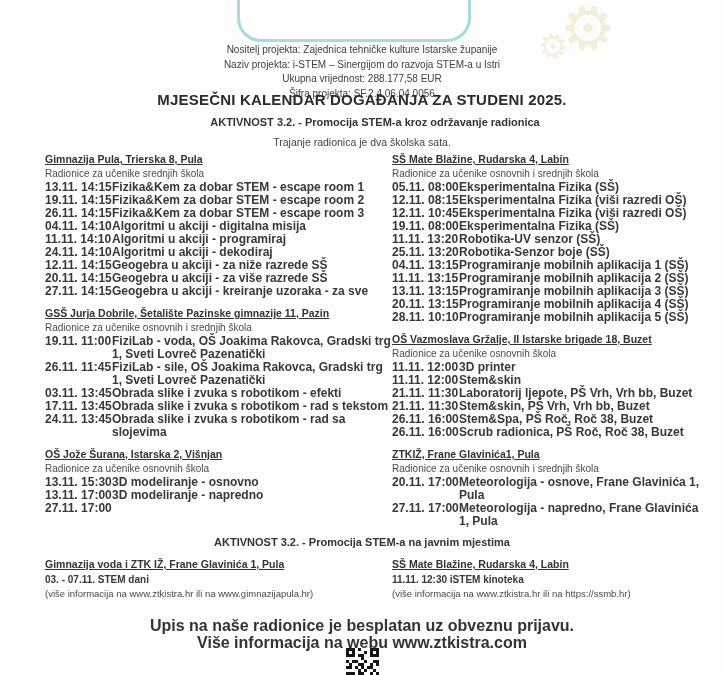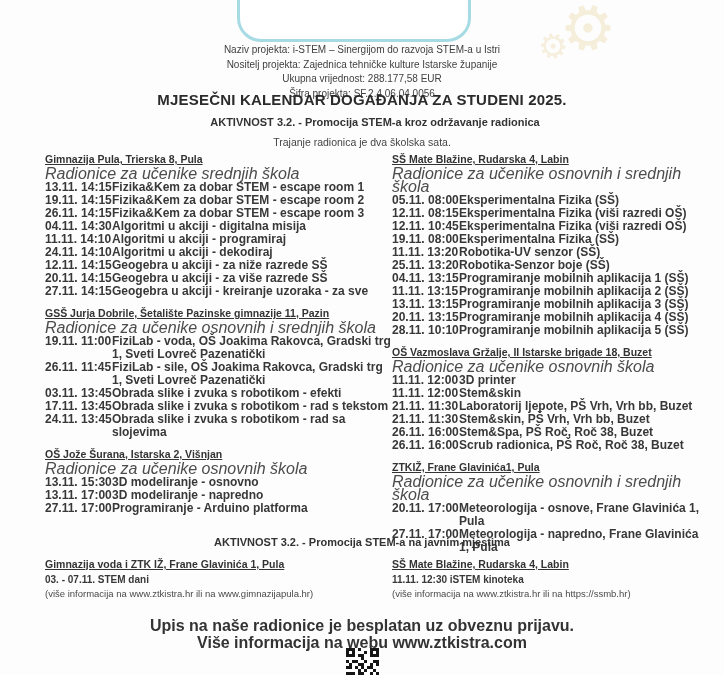--- a/index.html
+++ b/index.html
@@ -43,21 +43,21 @@
   .columns{position:absolute;top:153px;left:45px;right:18px;display:flex;}
   .col-left{width:347px;flex:none;}
   .col-right{flex:1;}
 
   .section{margin-bottom:9px;}
   .sec-heading{
     font-size:10.5px;font-weight:bold;color:#333;
     text-decoration:underline;line-height:13px;margin-bottom:1px;
     white-space:nowrap;
   }
-  .sec-subtitle{font-style:italic;font-size:16px;color:#4c4c4c;line-height:13px;margin-bottom:1px;}
+  .sec-subtitle{font-size:10px;color:#4c4c4c;line-height:13px;margin-bottom:1px;}
   .event-row{display:grid;grid-template-columns:67px 1fr;font-size:12px;font-weight:bold;line-height:13px;color:#383838;}
   .event-when{white-space:nowrap;}
 
   
   .activity2{position:absolute;top:536px;left:45px;right:18px;}
   .act2-heading{text-align:center;font-size:11px;font-weight:bold;color:#333;margin-bottom:9px;margin-left:-27px;}
   .act2-cols{display:flex;}
   .act2-col-left{width:347px;flex:none;}
   .act2-col-right{flex:1;}
   .act2-school{font-size:10.5px;font-weight:bold;text-decoration:underline;color:#333;line-height:15px;white-space:nowrap;}
@@ -77,22 +77,22 @@
   <div class="logo-box">
     
   </div>
 
   <div class="watermark" aria-hidden="true">
     <span class="gear-a">⚙</span>
     <span class="gear-b">⚙</span>
   </div>
 
   <div class="project-info">
+      <div class="pi-line">Nositelj projekta: Zajednica tehničke kulture Istarske županije</div>
       <div class="pi-line">Naziv projekta: i-STEM – Sinergijom do razvoja STEM-a u Istri</div>
-      <div class="pi-line">Nositelj projekta: Zajednica tehničke kulture Istarske županije</div>
       <div class="pi-line">Ukupna vrijednost: 288.177,58 EUR</div>
       <div class="pi-line">Šifra projekta: SF.2.4.06.04.0056</div>
     </div>
 
   <div class="main-title">MJESEČNI KALENDAR DOGAĐANJA ZA STUDENI 2025.</div>
 
   <div class="act1-heading">AKTIVNOST 3.2. - Promocija STEM-a kroz održavanje radionica</div>
   <div class="act1-sub">Trajanje radionica je dva školska sata.</div>
 
   <div class="columns">
@@ -106,21 +106,21 @@
           </div>
           <div class="event-row">
             <span class="event-when">19.11. 14:15</span>
             <span class="event-title">Fizika&amp;Kem za dobar STEM - escape room 2</span>
           </div>
           <div class="event-row">
             <span class="event-when">26.11. 14:15</span>
             <span class="event-title">Fizika&amp;Kem za dobar STEM - escape room 3</span>
           </div>
           <div class="event-row">
-            <span class="event-when">04.11. 14:30</span>
+            <span class="event-when">04.11. 14:10</span>
             <span class="event-title">Algoritmi u akciji - digitalna misija</span>
           </div>
           <div class="event-row">
             <span class="event-when">11.11. 14:10</span>
             <span class="event-title">Algoritmi u akciji - programiraj</span>
           </div>
           <div class="event-row">
             <span class="event-when">24.11. 14:10</span>
             <span class="event-title">Algoritmi u akciji - dekodiraj</span>
           </div>
@@ -167,21 +167,20 @@
           <div class="event-row">
             <span class="event-when">13.11. 15:30</span>
             <span class="event-title">3D modeliranje - osnovno</span>
           </div>
           <div class="event-row">
             <span class="event-when">13.11. 17:00</span>
             <span class="event-title">3D modeliranje - napredno</span>
           </div>
           <div class="event-row">
             <span class="event-when">27.11. 17:00</span>
-            <span class="event-title">Programiranje - Arduino platforma</span>
           </div>
         </div>
       </div>
     <div class="col-right">
         <div class="section">
           <div class="sec-heading">SŠ Mate Blažine, Rudarska 4, Labin</div>
           <div class="sec-subtitle">Radionice za učenike osnovnih i srednjih škola</div>
           <div class="event-row">
             <span class="event-when">05.11. 08:00</span>
             <span class="event-title">Eksperimentalna Fizika (SŠ)</span>

